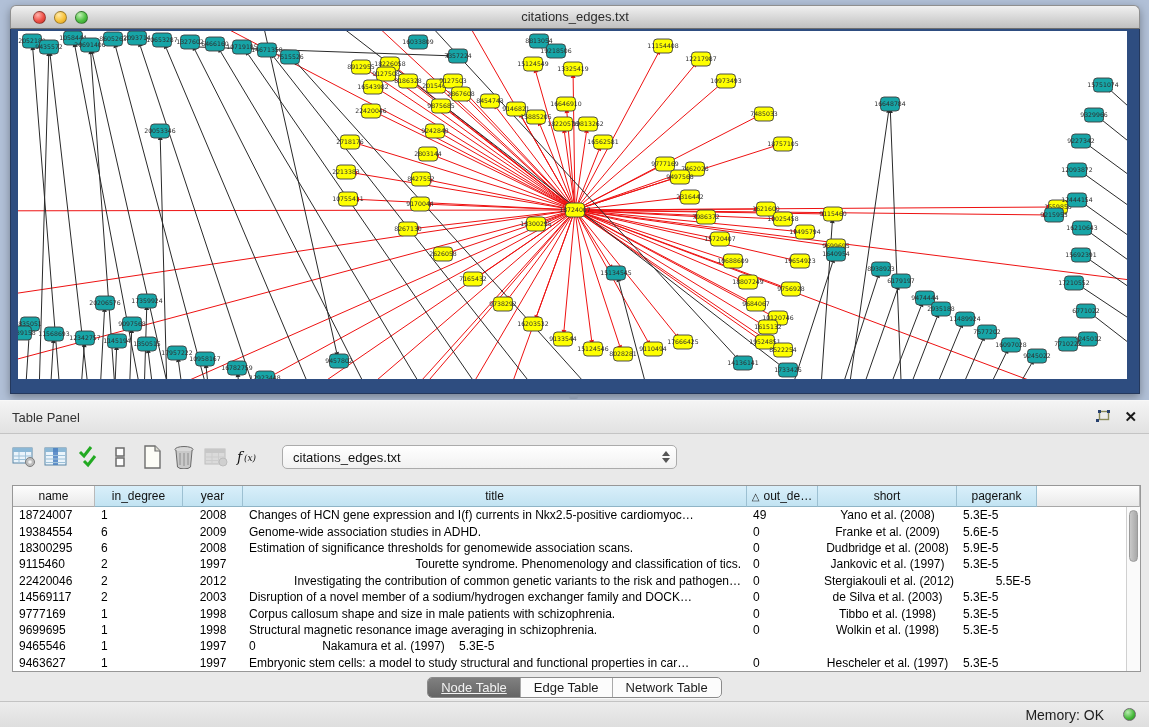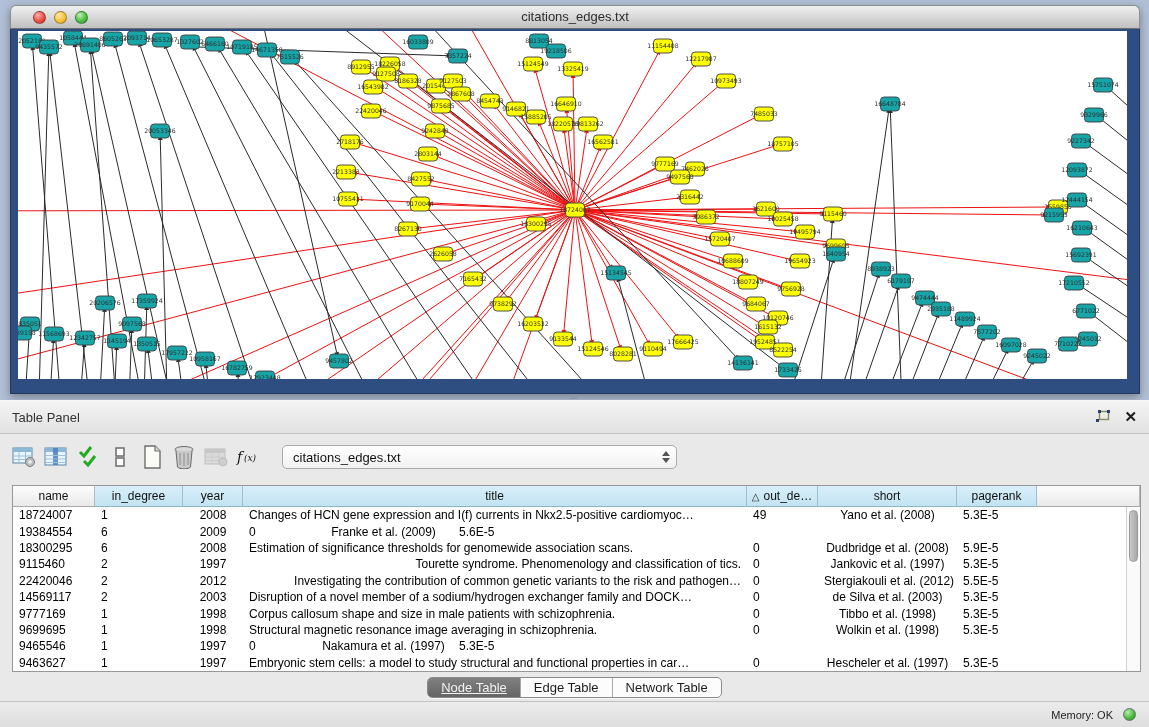--- a/index.html
+++ b/index.html
@@ -64,21 +64,21 @@
     background:linear-gradient(90deg,#c9c9c9,#a8a8a8); border:1px solid #9a9a9a; }
 
   .tabs-row { position:absolute; left:0; right:0; bottom:29px; display:flex; justify-content:center; }
   .seg { display:flex; height:21px; border:1px solid #8b8b8b; border-radius:5px; overflow:hidden;
     background:#fcfcfc; box-shadow:0 1px 0 rgba(255,255,255,.7); }
   .seg-item { padding:0 13px; font-size:13px; line-height:19px; color:#1c1c1c; border-left:1px solid #a9a9a9; }
   .seg-item:first-child { border-left:none; }
   .seg-item.active { background:linear-gradient(#808080,#656565); color:#f2f2f2;text-decoration:underline; }
 
   .status-bar { position:absolute; left:0; right:0; bottom:0; height:26px; display:flex; align-items:center;
-    justify-content:flex-end; gap:10px; padding-right:13px; font-size:11px; color:#1e1e1e;
+    justify-content:flex-end; gap:19px; padding-right:13px; font-size:14px; color:#1e1e1e;
     background:linear-gradient(#ececec,#dedede); border-top:1px solid #c3c3c3; }
   .mem-dot { width:13px; height:13px; border-radius:50%; border:1px solid #6d6d6d;
     background:radial-gradient(circle at 35% 30%, #b9ecb0, #43b837 60%, #238a1d); }
 </style>
 </head>
 <body>
 
 <div class="net-window">
   <div class="titlebar">
     <div class="traffic">
@@ -946,20 +946,21 @@
           <div class="td" style="width: 60px; text-align: center;">2008</div>
           <div class="td" style="width: 504px; text-align: left;">Changes of HCN gene expression and I(f) currents in Nkx2.5-positive cardiomyoc…</div>
           <div class="td" style="width: 71px; text-align: left;">49</div>
           <div class="td" style="width: 139px; text-align: center;">Yano et al. (2008)</div>
           <div class="td" style="width: 80px; text-align: left;">5.3E-5</div>
         </div>
         <div class="tr">
           <div class="td" style="width: 82px; text-align: left;">19384554</div>
           <div class="td" style="width: 88px; text-align: left;">6</div>
           <div class="td" style="width: 60px; text-align: center;">2009</div>
+          <div class="td" style="width: 504px; text-align: left;">Genome-wide association studies in ADHD.</div>
           <div class="td" style="width: 71px; text-align: left;">0</div>
           <div class="td" style="width: 139px; text-align: center;">Franke et al. (2009)</div>
           <div class="td" style="width: 80px; text-align: left;">5.6E-5</div>
         </div>
         <div class="tr">
           <div class="td" style="width: 82px; text-align: left;">18300295</div>
           <div class="td" style="width: 88px; text-align: left;">6</div>
           <div class="td" style="width: 60px; text-align: center;">2008</div>
           <div class="td" style="width: 504px; text-align: left;">Estimation of significance thresholds for genomewide association scans.</div>
           <div class="td" style="width: 71px; text-align: left;">0</div>
@@ -975,21 +976,21 @@
           <div class="td" style="width: 139px; text-align: center;">Jankovic et al. (1997)</div>
           <div class="td" style="width: 80px; text-align: left;">5.3E-5</div>
         </div>
         <div class="tr">
           <div class="td" style="width: 82px; text-align: left;">22420046</div>
           <div class="td" style="width: 88px; text-align: left;">2</div>
           <div class="td" style="width: 60px; text-align: center;">2012</div>
           <div class="td" style="width: 504px; text-align: right;">Investigating the contribution of common genetic variants to the risk and pathogen…</div>
           <div class="td" style="width: 71px; text-align: left;">0</div>
           <div class="td" style="width: 139px; text-align: center;">Stergiakouli et al. (2012)</div>
-          <div class="td" style="width: 80px; text-align: left;">5.5E-5</div>
+          <div class="td" style="width: 80px; text-align: right;">5.5E-5</div>
         </div>
         <div class="tr">
           <div class="td" style="width: 82px; text-align: left;">14569117</div>
           <div class="td" style="width: 88px; text-align: left;">2</div>
           <div class="td" style="width: 60px; text-align: center;">2003</div>
           <div class="td" style="width: 504px; text-align: left;">Disruption of a novel member of a sodium/hydrogen exchanger family and DOCK…</div>
           <div class="td" style="width: 71px; text-align: left;">0</div>
           <div class="td" style="width: 139px; text-align: center;">de Silva et al. (2003)</div>
           <div class="td" style="width: 80px; text-align: left;">5.3E-5</div>
         </div>

